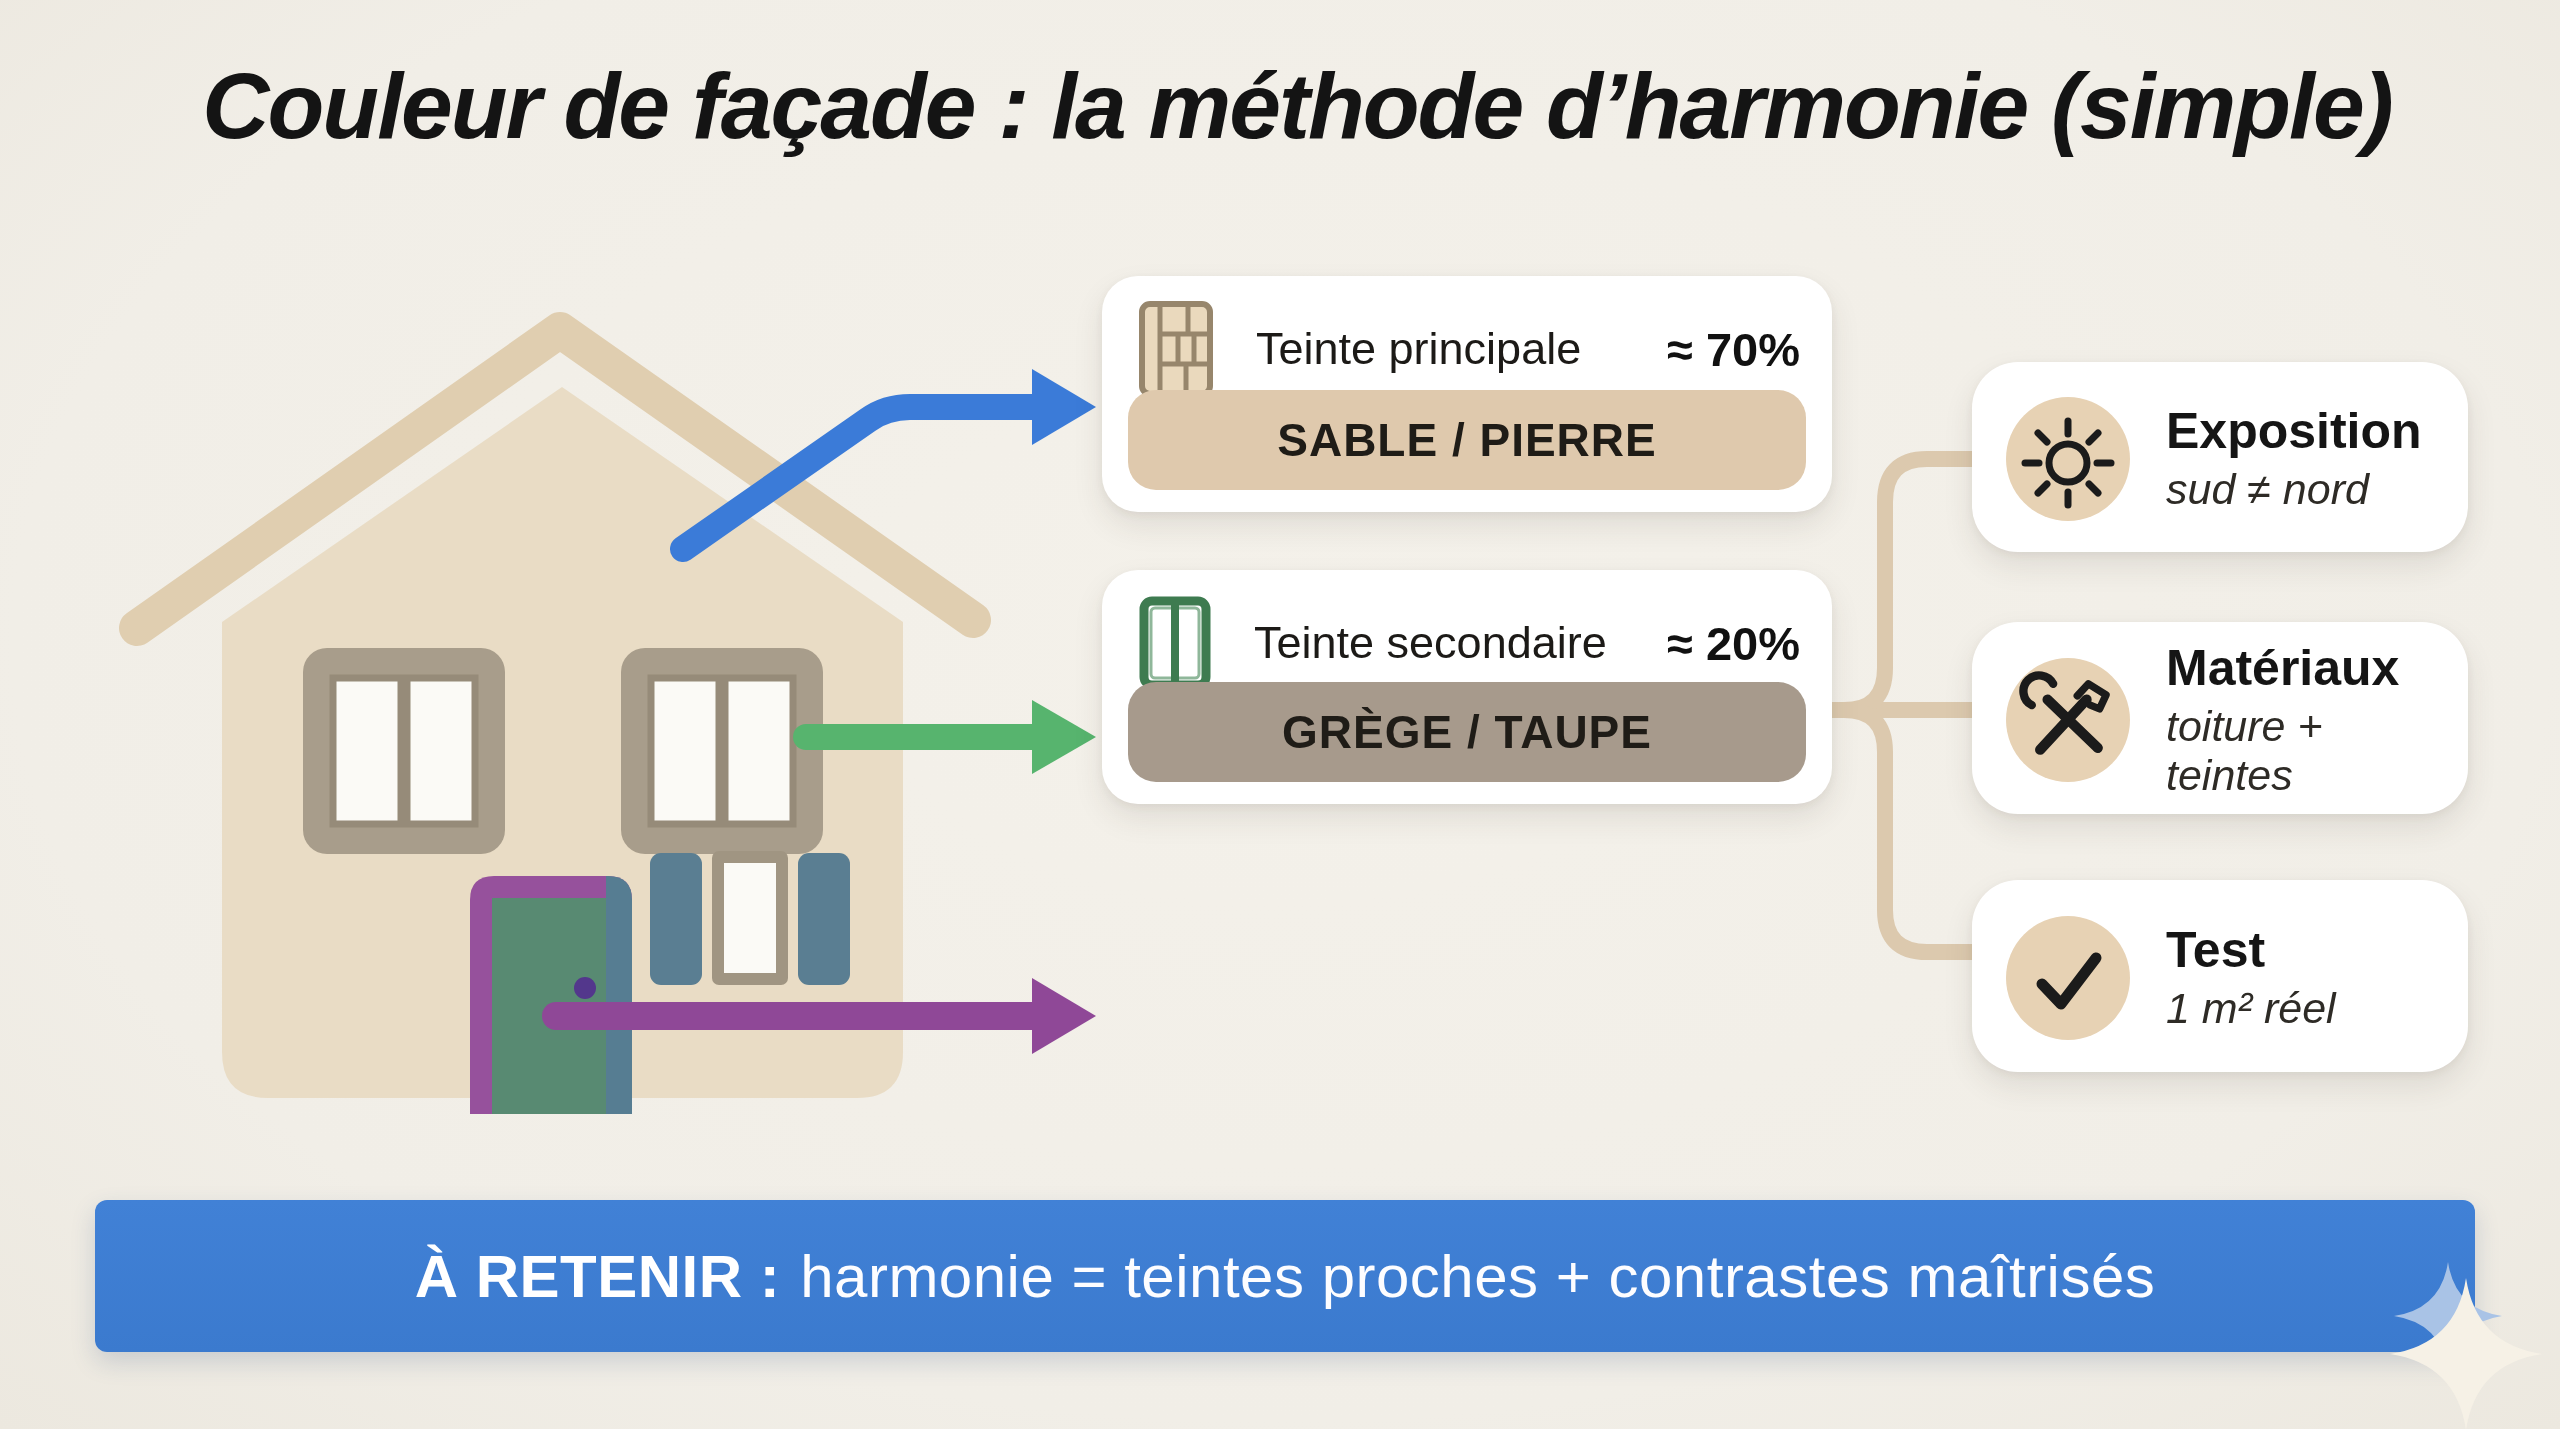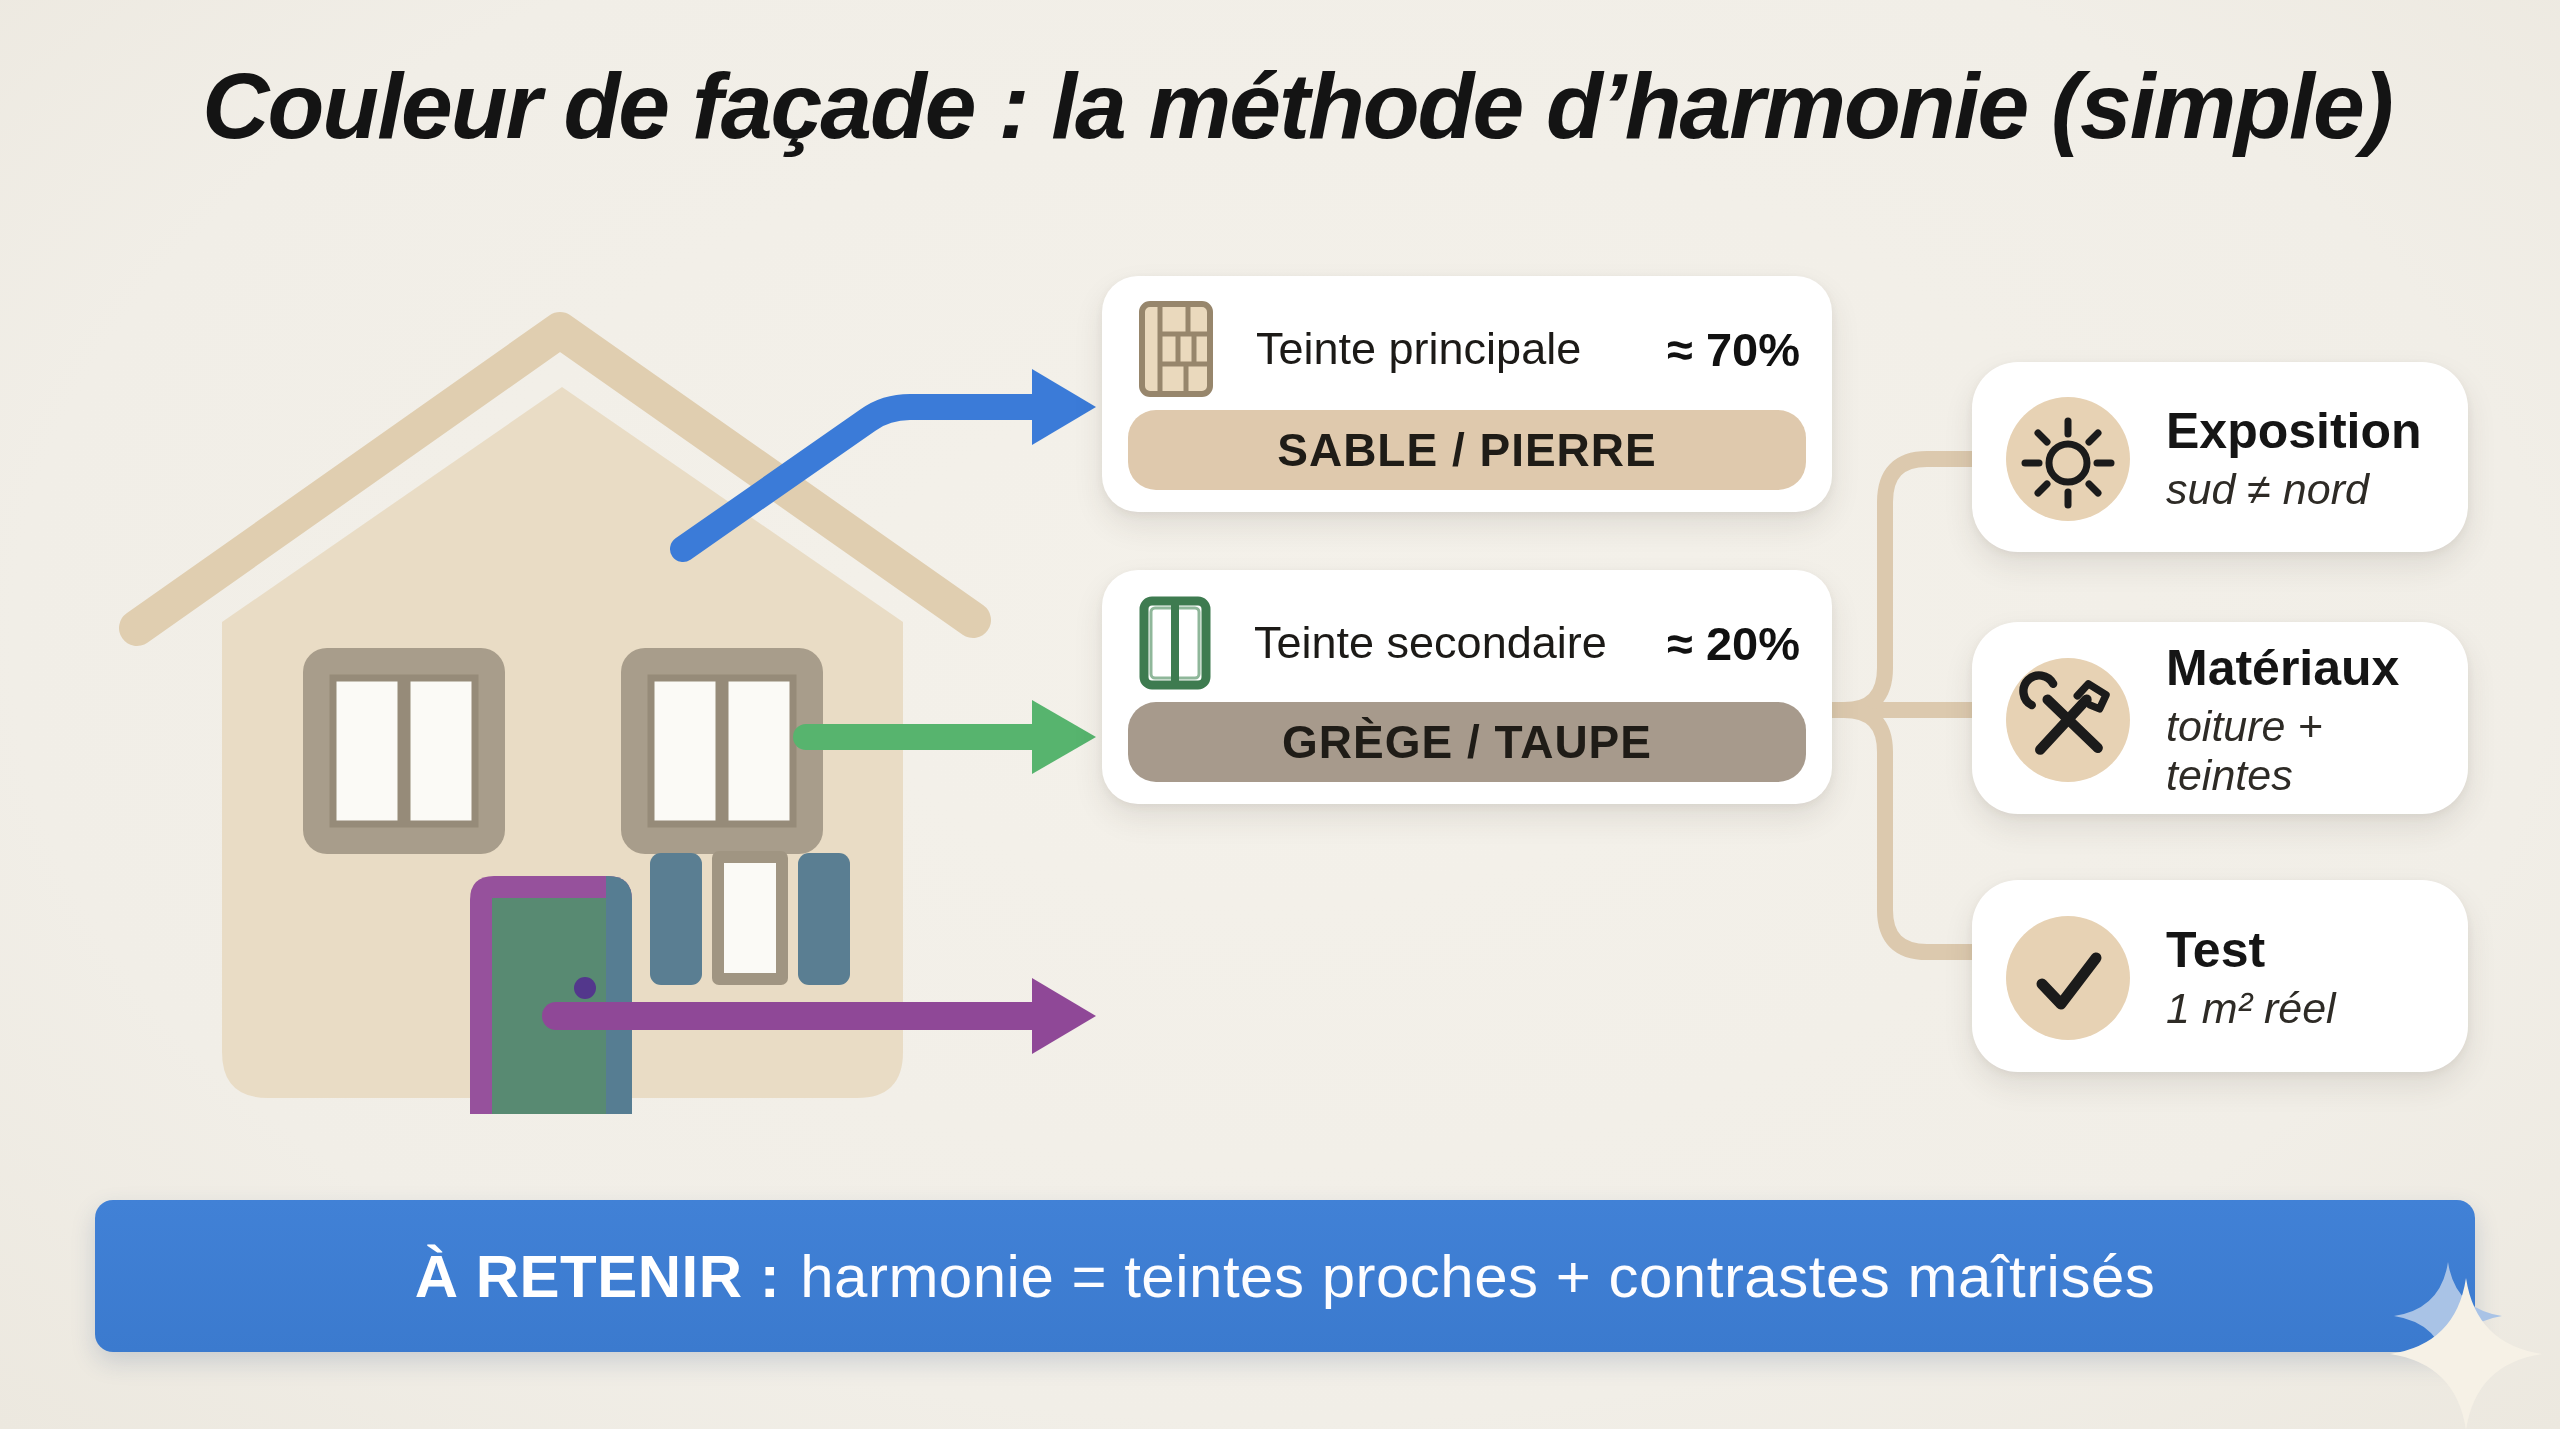--- a/index.html
+++ b/index.html
@@ -35,21 +35,21 @@
   .tcard-2{top:570px;height:234px;}
   .tcard-3{top:862px;height:238px;}
   .tcard-head{
     display:flex;align-items:center;
     padding:26px 32px 0 36px;gap:42px;height:94px;
   }
   .ticon{flex:0 0 auto;display:flex;align-items:center;justify-content:center;}
   .tlabel{font-size:45px;color:#1c1a17;white-space:nowrap;}
   .tshare{margin-left:auto;font-size:47px;font-weight:bold;color:#111;white-space:nowrap;}
   .swatch{
-    position:absolute;left:26px;right:26px;bottom:22px;height:80px;
+    position:absolute;left:26px;right:26px;bottom:22px;height:100px;
     border-radius:28px;display:flex;align-items:center;justify-content:center;
     overflow:hidden;
   }
   .sw0{background:#dfc9ad;}
   .sw1{background:#a79a8c;}
   .sw2{background:#5e8671;}
   .swatch-text{font-size:46px;font-weight:bold;letter-spacing:1px;color:#1f1c17;}
   .sw2 .swatch-text{color:#f3f2ea;font-size:40px;}
   .sw2{justify-content:flex-start;}
   .sw-cap{
@@ -75,21 +75,21 @@
     background:#e7d2b4;display:flex;align-items:center;justify-content:center;
   }
   .ftext{display:flex;flex-direction:column;line-height:1.12;}
   .ftitle{font-size:50px;font-weight:bold;color:#151515;}
   .fsub{font-size:43px;color:#2e2b26;margin-top:6px;font-style:italic;}
 
   
   .banner{
     position:absolute;left:95px;top:1200px;width:2380px;height:152px;
     background:linear-gradient(180deg,#4181d6 0%,#3b7ace 100%);
-    border-radius:18px;z-index:4;
+    border-radius:12px;z-index:4;
     display:flex;align-items:center;justify-content:center;
     box-shadow:0 10px 24px rgba(40,70,120,.18);
   }
   .banner-lead{font-size:60px;font-weight:bold;color:#ffffff;letter-spacing:0.5px;}
   .banner-rest{font-size:60px;color:#fdfdff;margin-left:20px;letter-spacing:0.5px;}
   .sparkles{position:absolute;left:0;top:0;z-index:5;}
 </style>
 </head>
 <body>
 

